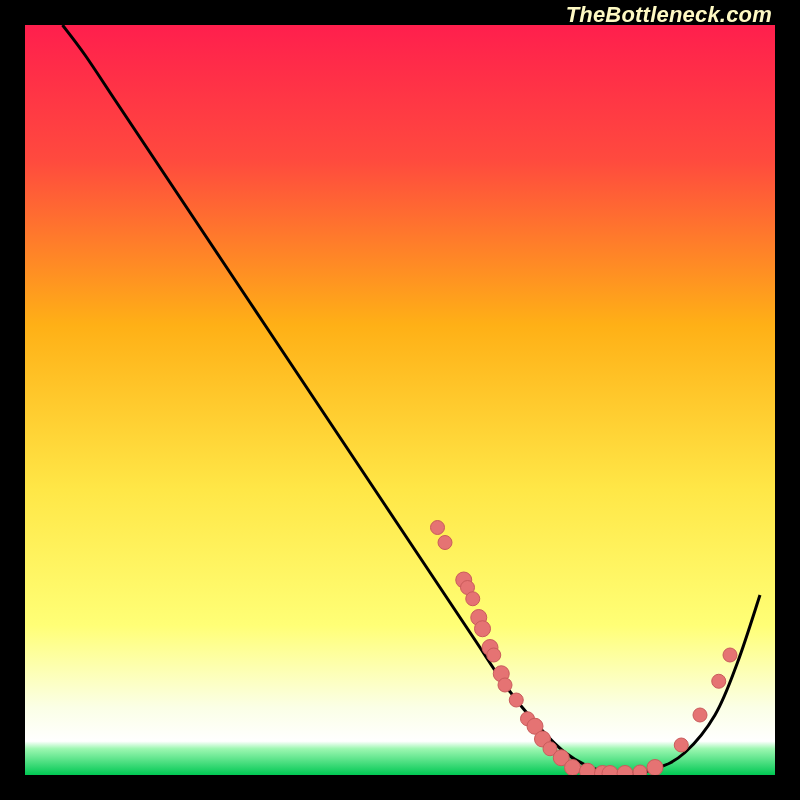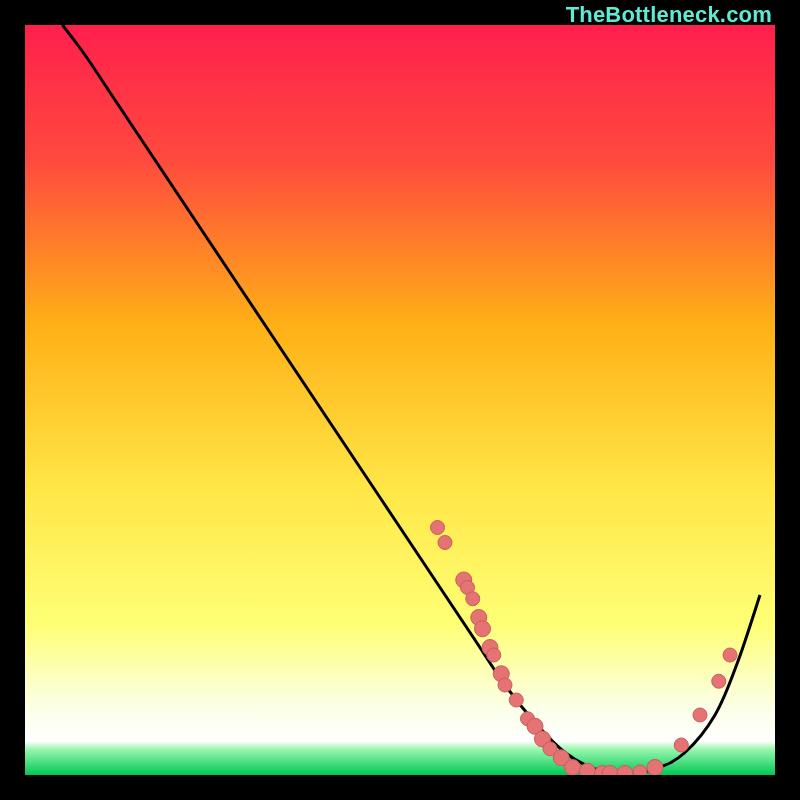--- a/index.html
+++ b/index.html
@@ -23,24 +23,25 @@
     position: absolute;
     left: 0;
     top: 0;
     width: 750px;
     height: 750px;
   }
   .watermark {
     position: absolute;
     top: 2px;
     right: 28px;
-    color: #5eead4;
+    color: #fef9c3;
     font-size: 22px;
     font-weight: 600;
     letter-spacing: 0.2px;
+    font-style: italic;
   }
   svg { display: block; }
 </style>
 </head>
 <body>
 
 <div class="watermark">TheBottleneck.com</div>
 
 <div class="frame">
   <svg class="plot" viewBox="0 0 750 750" preserveAspectRatio="none">

